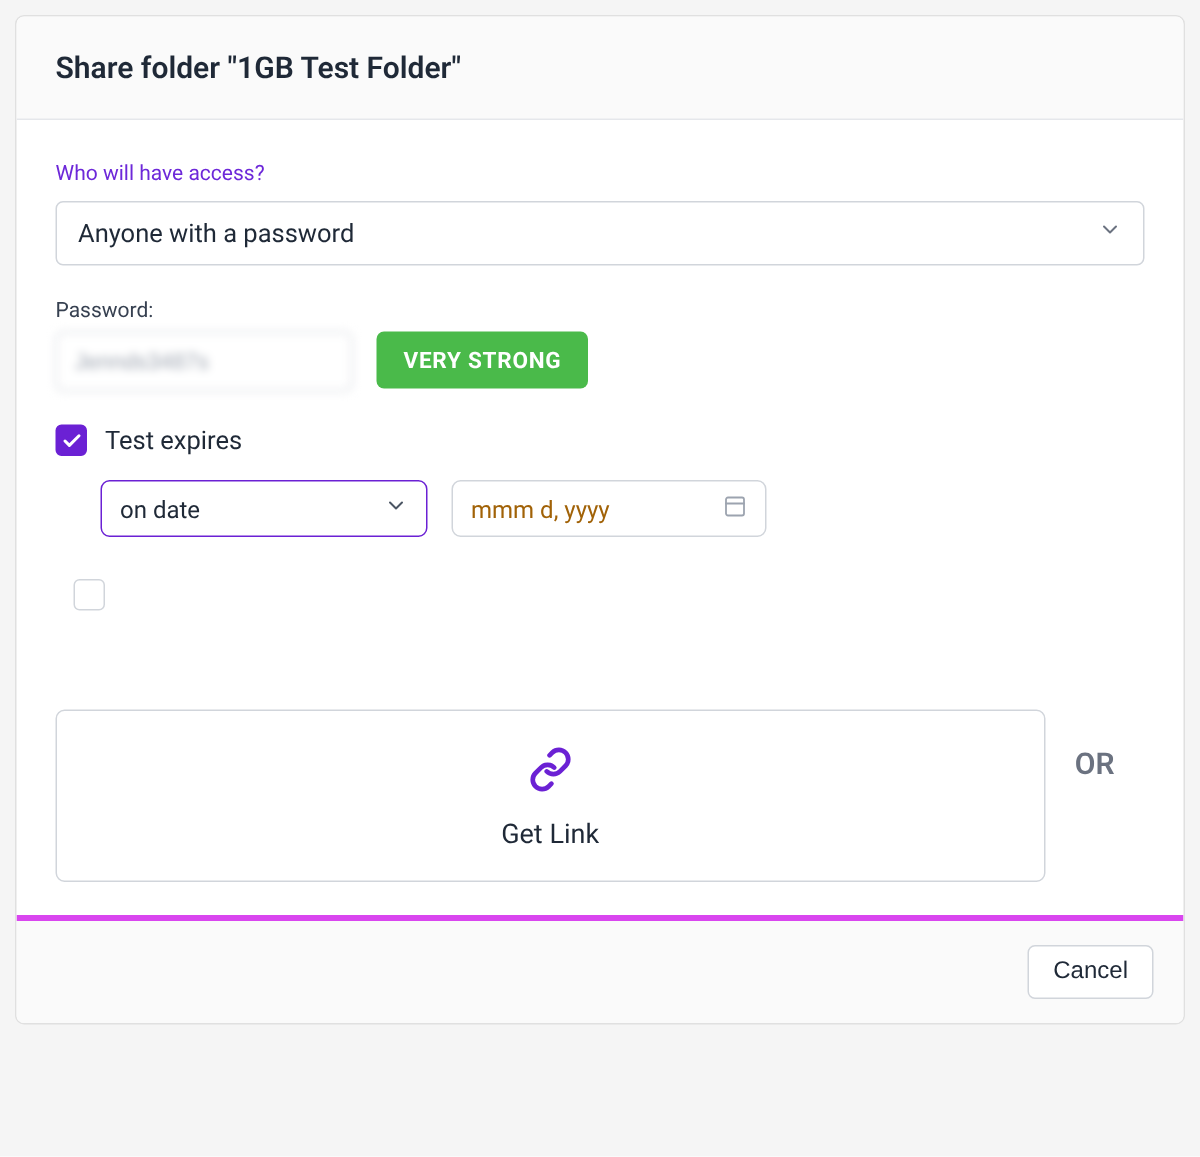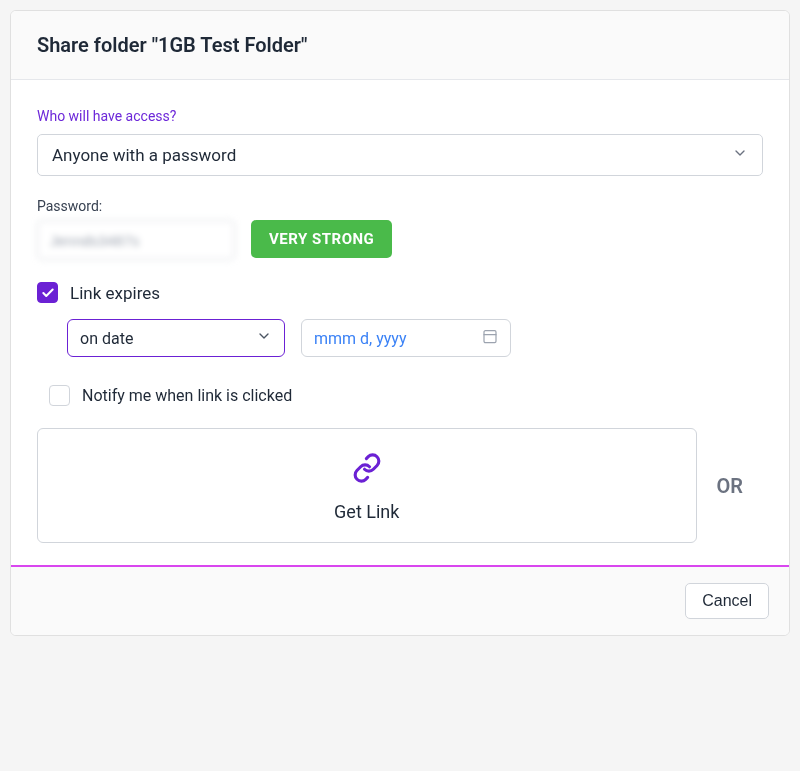--- a/index.html
+++ b/index.html
@@ -141,21 +141,21 @@
       justify-content: space-between;
       align-items: center;
       cursor: pointer;
     }
     .date-input {
       border: 1px solid #d1d5db;
       border-radius: 6px;
       padding: 8px 12px;
       width: 210px;
       font-size: 16px;
-      color: #3b82f6;
+      color: #a16207;
       background: #fff;
       display: flex;
       justify-content: space-between;
       align-items: center;
       cursor: pointer;
     }
     .indent-checks {
       margin-left: 12px;
     }
     .indent-checks .checkbox-row {
@@ -172,33 +172,34 @@
       border: 1px solid #d1d5db;
       border-radius: 6px;
       padding: 24px 20px 20px 20px;
       display: flex;
       flex-direction: column;
       align-items: center;
       justify-content: center;
       gap: 14px;
       cursor: pointer;
       background: #fff;
+      margin-top: 44px;
     }
     .action-card-label {
       font-size: 18px;
       color: #1f2937;
     }
     .or-text {
       font-size: 20px;
       font-weight: 600;
       color: #6b7280;
       padding: 0 20px;
     }
     .dialog-footer {
-      border-top: 2px solid #d946ef;
+      border-top: 4px solid #d946ef;
       padding: 16px 20px;
       display: flex;
       justify-content: flex-end;
       background: #fafafa;
     }
     .cancel-btn {
       border: 1px solid #d1d5db;
       background: #fff;
       border-radius: 5px;
       padding: 8px 16px;
@@ -243,21 +244,21 @@
         <div class="strength-badge">VERY STRONG</div>
       </div>
     </div>
 
     <div class="checkbox-row">
       <div class="checkbox checked">
         <svg width="14" height="14" viewBox="0 0 24 24" fill="none" stroke="#fff" stroke-width="3.5" stroke-linecap="round" stroke-linejoin="round">
             <polyline points="20 6 9 17 4 12"></polyline>
           </svg>
       </div>
-      <span class="checkbox-label">Link expires</span>
+      <span class="checkbox-label">Test expires</span>
     </div>
 
     <div class="expire-controls">
       <div class="select-purple">
         <span>on date</span>
         <span class="chevron-down-dark">
           <svg width="16" height="16" viewBox="0 0 24 24" fill="none" stroke="currentColor" stroke-width="2" stroke-linecap="round" stroke-linejoin="round">
               <polyline points="6 9 12 15 18 9"></polyline>
             </svg>
         </span>
@@ -271,21 +272,20 @@
             </svg>
         </span>
       </div>
     </div>
 
     <div class="indent-checks">
       <div class="checkbox-row">
         <div class="checkbox">
           
         </div>
-        <span class="checkbox-label small-offset">Notify me when link is clicked</span>
       </div>
 
     </div>
 
     <div class="action-row">
       <div class="action-card">
         <span>
           <svg width="30" height="30" viewBox="0 0 24 24" fill="none" stroke="#6b21d4" stroke-width="2.5" stroke-linecap="round" stroke-linejoin="round">
               <path d="M10 13a5 5 0 0 0 7.07 0l3-3a5 5 0 0 0-7.07-7.07l-1.5 1.5"></path>
               <path d="M14 11a5 5 0 0 0-7.07 0l-3 3a5 5 0 0 0 7.07 7.07l1.5-1.5"></path>

